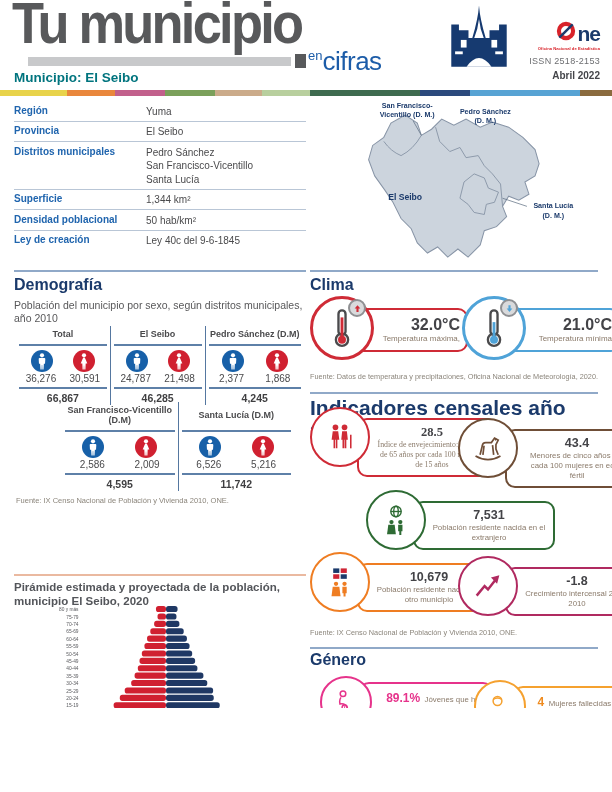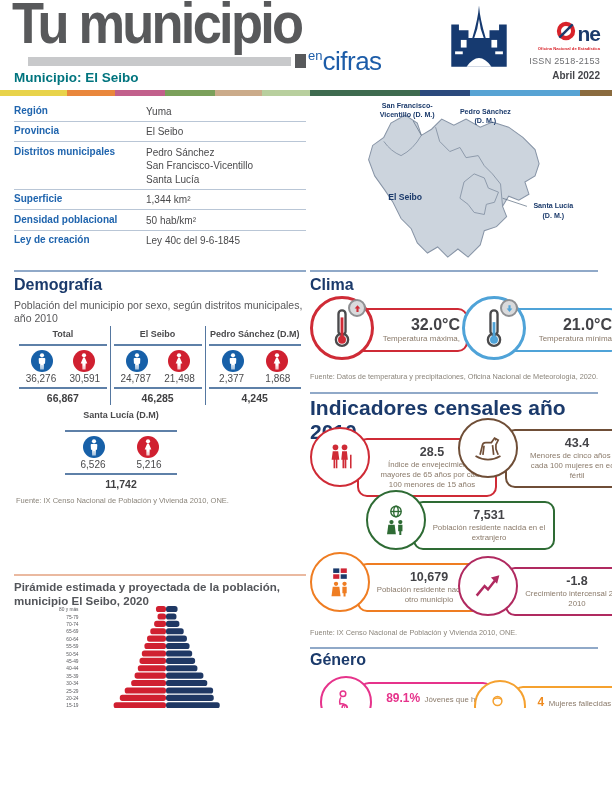--- a/index.html
+++ b/index.html
@@ -288,20 +288,40 @@
         </div>
       <div class="dg-nums">
           <div>2,377</div>
           <div>1,868</div>
         </div>
       <div class="dg-total">4,245</div>
     </div>
   </div>
 
   <div class="abs demo-row" style="left:62px;top:402px;width:232px;">
+    <div class="dgroup" style="width:112px;">
+      <div class="dg-name dg-name2">San Francisco-Vicentillo (D.M)</div>
+      <div class="dg-icons">
+          <span class="badge badge-male">
+            <svg>
+              <use href="#sym-male"></use>
+            </svg>
+          </span>
+          <span class="badge badge-female">
+            <svg>
+              <use href="#sym-female"></use>
+            </svg>
+          </span>
+        </div>
+      <div class="dg-nums">
+          <div>2,586</div>
+          <div>2,009</div>
+        </div>
+      <div class="dg-total">4,595</div>
+    </div>
     <div class="dgroup" style="width:112px;">
       <div class="dg-name dg-name2">Santa Lucía (D.M)</div>
       <div class="dg-icons">
           <span class="badge badge-male">
             <svg>
               <use href="#sym-male"></use>
             </svg>
           </span>
           <span class="badge badge-female">
             <svg>
@@ -435,21 +455,21 @@
             <path d="M6 10.5 L2.2 6 H4.6 V1.5 H7.4 V6 H9.8 Z" fill="#4fa3d8"></path>
           </svg>
         </div>
     </div>
   </div>
   <div class="abs fuente" style="left:310px;top:372px;font-size:7.3px;">Fuente: Datos de temperatura y precipitaciones, Oficina Nacional de Meteorología, 2020.</div>
 
   <div class="abs sec-line" style="left:310px;top:392px;width:288px;"></div>
   <div class="abs sec-title" style="left:310px;top:396px;font-size:21px;">Indicadores censales año 2010</div>
 
-  <div class="abs icard c-red" style="left:310px;top:427px;">
+  <div class="abs icard c-red" style="left:310px;top:407px;font-family:Liberation Serif, serif;">
     <div class="icircle">
       <svg viewBox="0 0 30 30">
         <g fill="currentColor">
           <circle cx="11" cy="6.5" r="2.5"></circle>
             <circle cx="19" cy="6.5" r="2.5"></circle>
           <path d="M8.6 10 h4.8 l1 7.5 h-1.7 v7.5 h-1.4 v-7.5 h-.6 v7.5 H9.3 v-7.5 H7.6 Z"></path>
           <path d="M16.9 10 h4.2 l.8 7.5 h-1.3 v7.5 h-1.5 v-7.5 h-.4 v7.5 h-1.5 v-7.5 h-1.1 Z"></path>
         </g>
         <line x1="24.5" y1="13" x2="24.5" y2="25" stroke="currentColor" stroke-width="1.4"></line>
       </svg>

